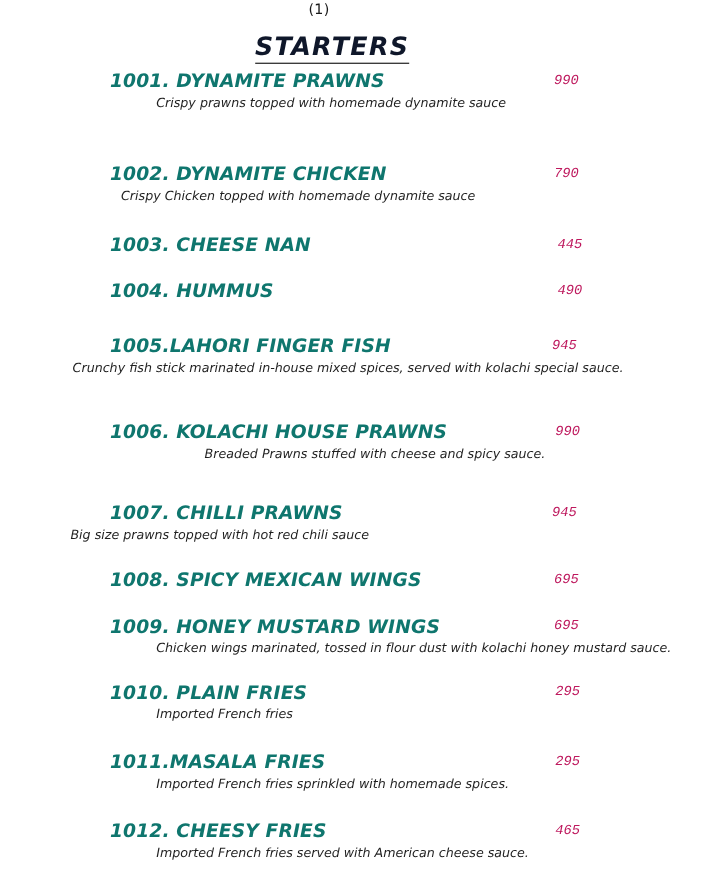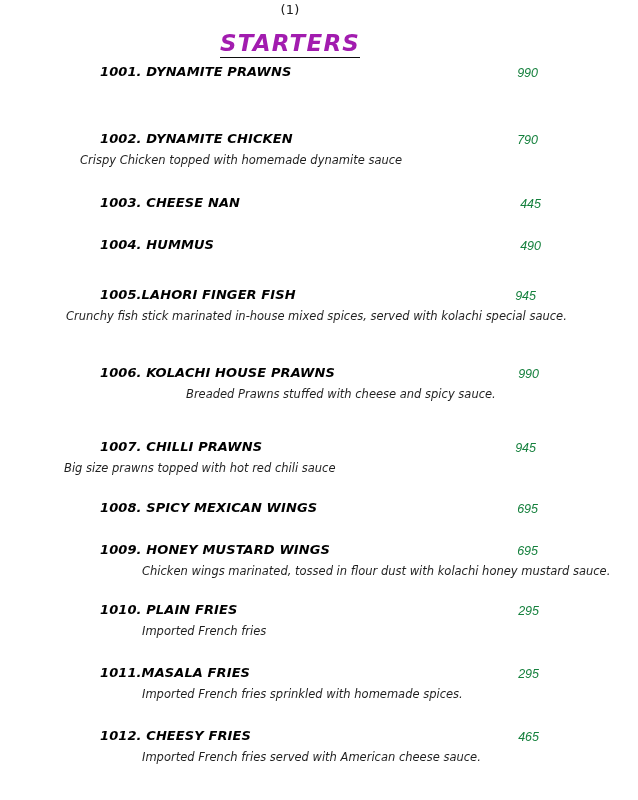--- a/index.html
+++ b/index.html
@@ -25,29 +25,29 @@
     width: 580px;
     text-align: center;
     font-family: "DejaVu Sans", sans-serif;
     font-size: 13px;
     color: #1a1a1a;
     letter-spacing: 0.2px;
   }
   .section-title {
     position: absolute;
     top: 30px;
-    left: 0;
+    left: 12px;
     width: 580px;
     text-align: center;
     font-family: "DejaVu Sans", sans-serif;
     font-size: 23px;
     font-weight: bold;
     font-style: italic;
     letter-spacing: 1.2px;
-    color: #a21caf;
+    color: #0f172a;
   }
   .section-title span {
     border-bottom: 1.6px solid #0d0d0d;
     padding-bottom: 1px;
   }
 
   
   .menu {
     position: absolute;
     top: 64px;
@@ -59,36 +59,36 @@
   }
   .item-head {
     position: relative;
     height: 20px;
   }
   .item-name {
     position: absolute;
     left: 100px;
     top: 0;
     font-family: "DejaVu Sans", sans-serif;
-    font-size: 13px;
+    font-size: 17px;
     font-weight: bold;
     font-style: italic;
     letter-spacing: 0.1px;
     white-space: nowrap;
-    color: #000000;
+    color: #0f766e;
   }
   .item-price {
     position: absolute;
     top: 2px;
     width: 46px;
-    text-align: right;
-    font-family: Liberation Sans, sans-serif;
+    text-align: center;
+    font-family: Liberation Mono, monospace;
     font-size: 12.5px;
     font-style: italic;
-    color: #15803d;
+    color: #be185d;
   }
   .item-desc {
     margin-top: 1px;
     font-family: "DejaVu Sans", sans-serif;
     font-size: 11.5px;
     font-style: italic;
     line-height: 17px;
     color: #1f1f1f;
     white-space: nowrap;
   }
@@ -106,27 +106,30 @@
   <div class="section-title">
     <span>STARTERS</span>
   </div>
 
   <div class="menu">
       <div class="menu-item" style="margin-bottom: 47px;">
         <div class="item-head">
           <div class="item-name" style="left: 100px;">1001. DYNAMITE PRAWNS</div>
           <div class="item-price" style="left: 492px;">990</div>
         </div>
+        <div class="item-desc" style="padding-left: 142px;">
+          <span class="line">Crispy prawns topped with homemade dynamite sauce</span>
+        </div>
       </div>
       <div class="menu-item" style="margin-bottom: 26px;">
         <div class="item-head">
           <div class="item-name" style="left: 100px;">1002. DYNAMITE CHICKEN</div>
           <div class="item-price" style="left: 492px;">790</div>
         </div>
-        <div class="item-desc" style="padding-left: 80px;">
+        <div class="item-desc" style="padding-left: 110px;">
           <span class="line">Crispy Chicken topped with homemade dynamite sauce</span>
         </div>
       </div>
       <div class="menu-item" style="margin-bottom: 22px;">
         <div class="item-head">
           <div class="item-name" style="left: 100px;">1003.  CHEESE NAN</div>
           <div class="item-price" style="left: 495px;">445</div>
         </div>
       </div>
       <div class="menu-item" style="margin-bottom: 30px;">

